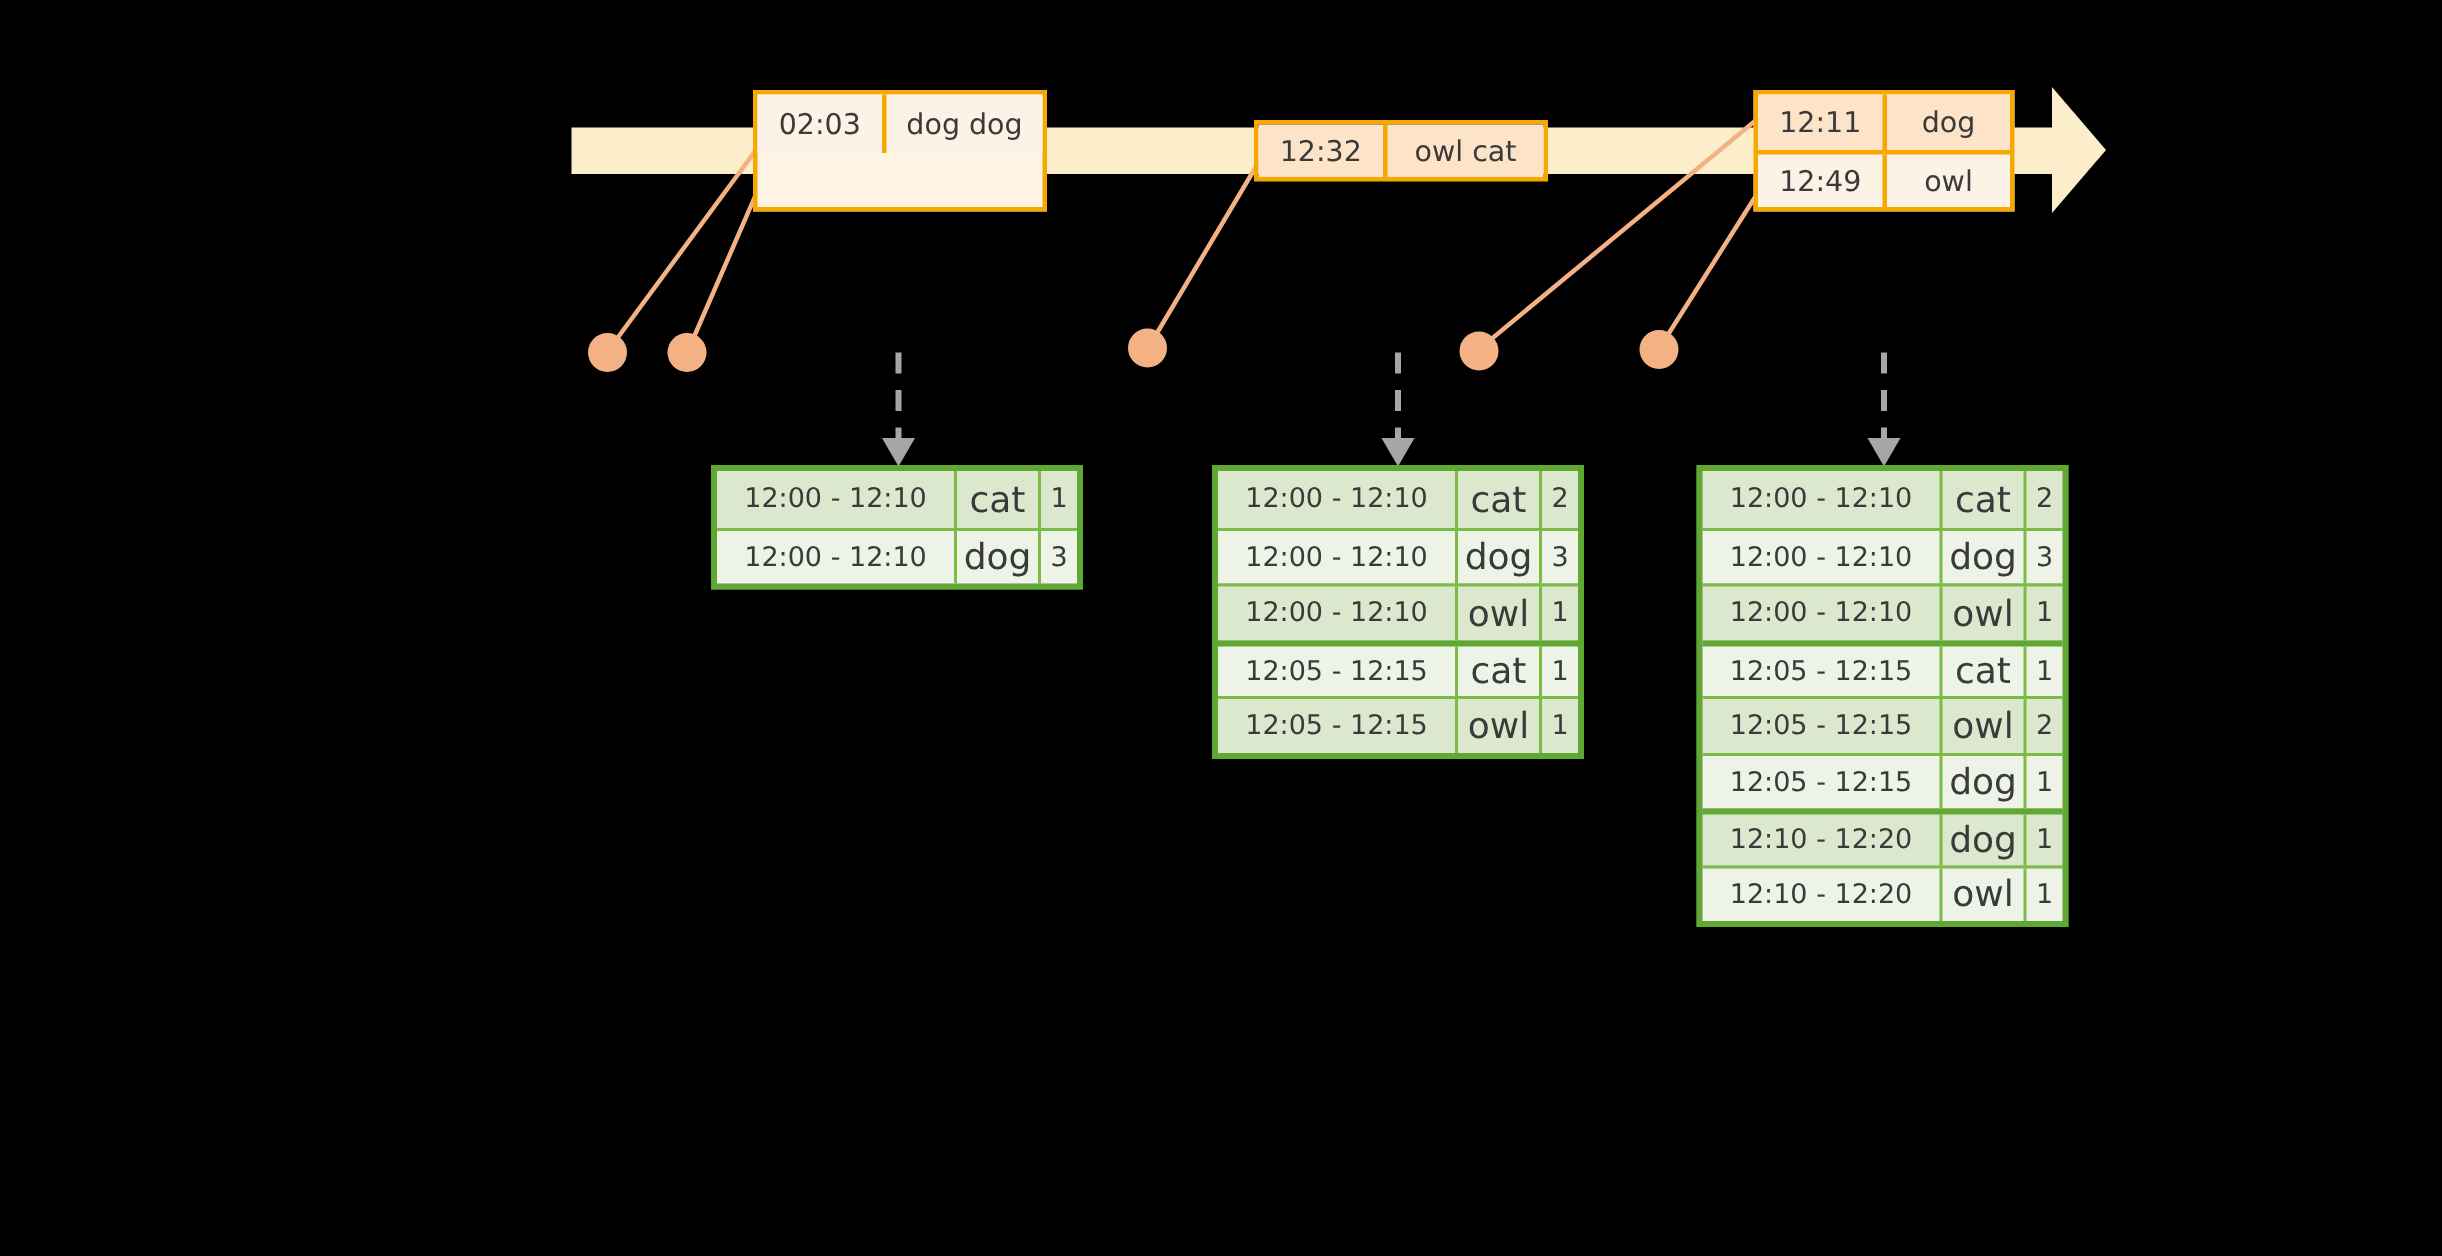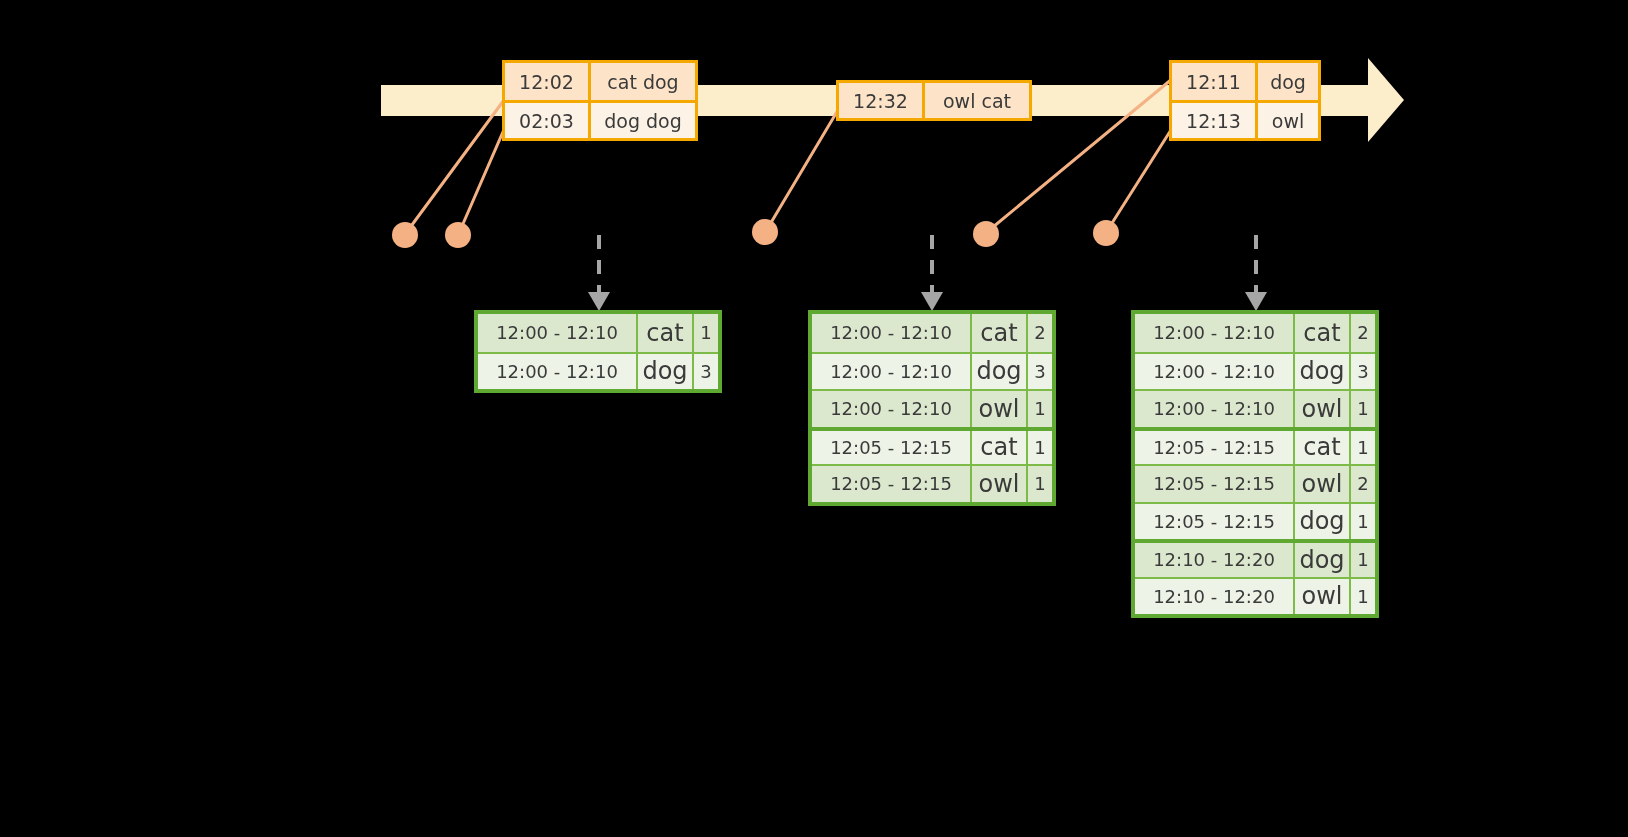--- a/index.html
+++ b/index.html
@@ -157,44 +157,40 @@
         <path d="M 921 292 L 943 292 L 932 311 Z" stroke="none"></path>
       </g>
       <g>
         <line x1="1256" y1="235" x2="1256" y2="292" stroke-dasharray="14,11"></line>
         <path d="M 1245 292 L 1267 292 L 1256 311 Z" stroke="none"></path>
       </g>
     </g>
   </svg>
 
   <div class="event-box" style="left:502px; top:60px; width:196px; height:81px;">
-    <div class="event-row shade-a">
-      <div class="event-time">12:02</div>
-      <div class="event-words">cat dog</div>
-    </div>
     <div class="event-row shade-b">
       <div class="event-time">02:03</div>
       <div class="event-words">dog dog</div>
     </div>
   </div>
 
   <div class="event-box single" style="left:836px; top:80px; width:196px; height:41px;">
     <div class="event-row shade-a">
       <div class="event-time">12:32</div>
       <div class="event-words">owl cat</div>
     </div>
   </div>
 
-  <div class="event-box" style="left:1169px; top:60px; width:152px; height:81px;">
+  <div class="event-box" style="left:1169px; top:60px; width:174px; height:81px;">
     <div class="event-row shade-a">
       <div class="event-time">12:11</div>
       <div class="event-words">dog</div>
     </div>
     <div class="event-row shade-b">
-      <div class="event-time">12:13</div>
+      <div class="event-time">12:49</div>
       <div class="event-words">owl</div>
     </div>
   </div>
 
   <div class="result-table" style="left:474px; top:310px; width:248px;">
       <div class="res-row shade-a">
         <div class="res-window" style="width: 160px;">12:00 - 12:10</div>
         <div class="res-key" style="width: 56px;">cat</div>
         <div class="res-count" style="flex: 1 1 0%;">1</div>
       </div>

